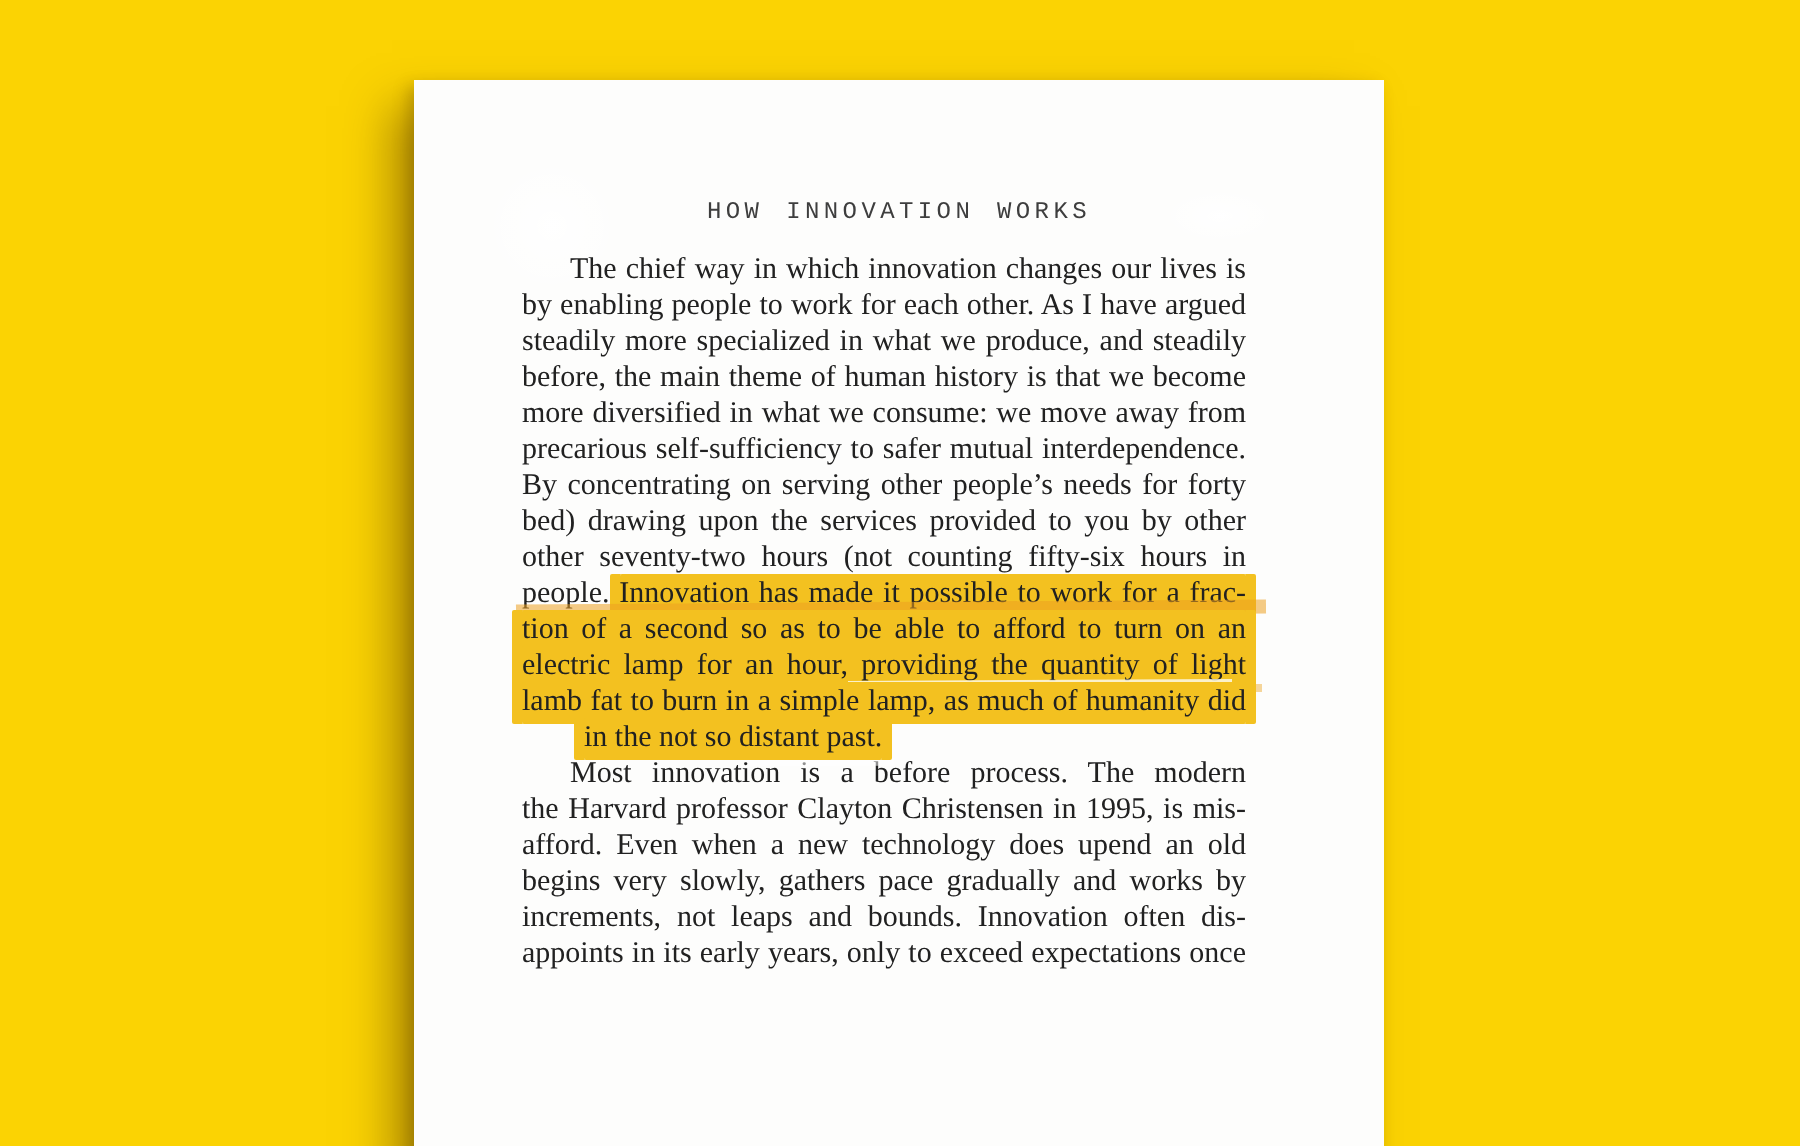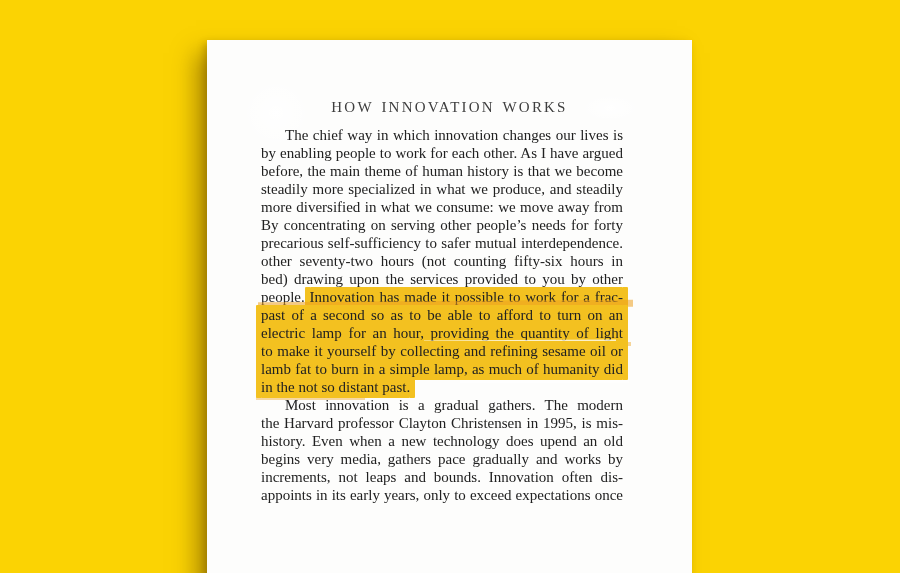--- a/index.html
+++ b/index.html
@@ -25,43 +25,43 @@
     background: radial-gradient(closest-side, rgba(255,255,255,0.95), rgba(255,255,255,0));
     pointer-events: none;
   }
   .sheen-1 { left: 34px; top: 38px; width: 70px; height: 70px; }
   .sheen-2 { right: 52px; top: 54px; width: 60px; height: 28px; }
 
   .running-header {
     position: absolute;
     top: 59px; left: 0; right: 0;
     text-align: center;
-    font-family: Liberation Serif, serif;
-    font-size: 15px;
+    font-family: Liberation Mono, monospace;
+    font-size: 12px;
     letter-spacing: 2.2px;
     word-spacing: 2px;
     color: #3e3e3e;
   }
 
   .text-block {
     position: absolute;
     left: 54px; top: 86px;
     width: 362px;
     color: #212121;
   }
 
   .line {
     height: 18px;
     line-height: 18px;
     font-size: 15px;
     text-align: justify;
     text-align-last: justify;
   }
   .line.indent { text-indent: 24px; }
-  .line.last { text-align-last: left; }
+  .line.last { text-align-last: left; margin-left: 31px; }
 
   
   .hl {
     background: var(--hl, #f3c120);
     padding: 2px 0 3px;
     box-shadow: 5px 0 0 var(--hl, #f3c120), -5px 0 0 var(--hl, #f3c120);
     border-radius: 1px;
     position: relative;
     z-index: 0;
   }
@@ -104,33 +104,32 @@
 </head>
 <body>
 
 <div class="page">
   <div class="sheen sheen-1"></div>
   <div class="sheen sheen-2"></div>
   <div class="running-header">HOW INNOVATION WORKS</div>
   <div class="text-block" id="text-block">
       <div class="line indent"><span>The chief way in which innovation changes our lives is</span></div>
       <div class="line"><span>by enabling people to work for each other. As I have argued</span></div>
+      <div class="line"><span>steadily more specialized in what we produce, and steadily</span></div>
       <div class="line"><span>before, the main theme of human history is that we become</span></div>
-      <div class="line"><span>steadily more specialized in what we produce, and steadily</span></div>
       <div class="line"><span>more diversified in what we consume: we move away from</span></div>
+      <div class="line"><span>precarious self-sufficiency to safer mutual interdependence.</span></div>
       <div class="line"><span>By concentrating on serving other people’s needs for forty</span></div>
-      <div class="line"><span>precarious self-sufficiency to safer mutual interdependence.</span></div>
+      <div class="line"><span>bed) drawing upon the services provided to you by other</span></div>
       <div class="line"><span>other seventy-two hours (not counting fifty-six hours in</span></div>
-      <div class="line"><span>bed) drawing upon the services provided to you by other</span></div>
       <div class="line"><span>people. </span><span class="hl">Innovation has made it possible to work for a frac-</span></div>
-      <div class="line"><span class="hl">past of a second so as to be able to afford to turn on an</span></div>
+      <div class="line"><span class="hl">tion of a second so as to be able to afford to turn on an</span></div>
       <div class="line"><span class="hl">electric lamp for an hour, providing the quantity of light</span></div>
-      <div class="line"><span class="hl">to make it yourself by collecting and refining sesame oil or</span></div>
       <div class="line"><span class="hl">lamb fat to burn in a simple lamp, as much of humanity did</span></div>
       <div class="line last"><span class="hl">in the not so distant past.</span></div>
-      <div class="line indent"><span>Most innovation is a gradual gathers. The modern</span></div>
+      <div class="line indent"><span>Most innovation is a before process. The modern</span></div>
       <div class="line"><span>the Harvard professor Clayton Christensen in 1995, is mis-</span></div>
-      <div class="line"><span>history. Even when a new technology does upend an old</span></div>
-      <div class="line"><span>begins very media, gathers pace gradually and works by</span></div>
+      <div class="line"><span>afford. Even when a new technology does upend an old</span></div>
+      <div class="line"><span>begins very slowly, gathers pace gradually and works by</span></div>
       <div class="line"><span>increments, not leaps and bounds. Innovation often dis-</span></div>
       <div class="line"><span>appoints in its early years, only to exceed expectations once</span></div>
     </div>
 </div>
 
 </body></html>

